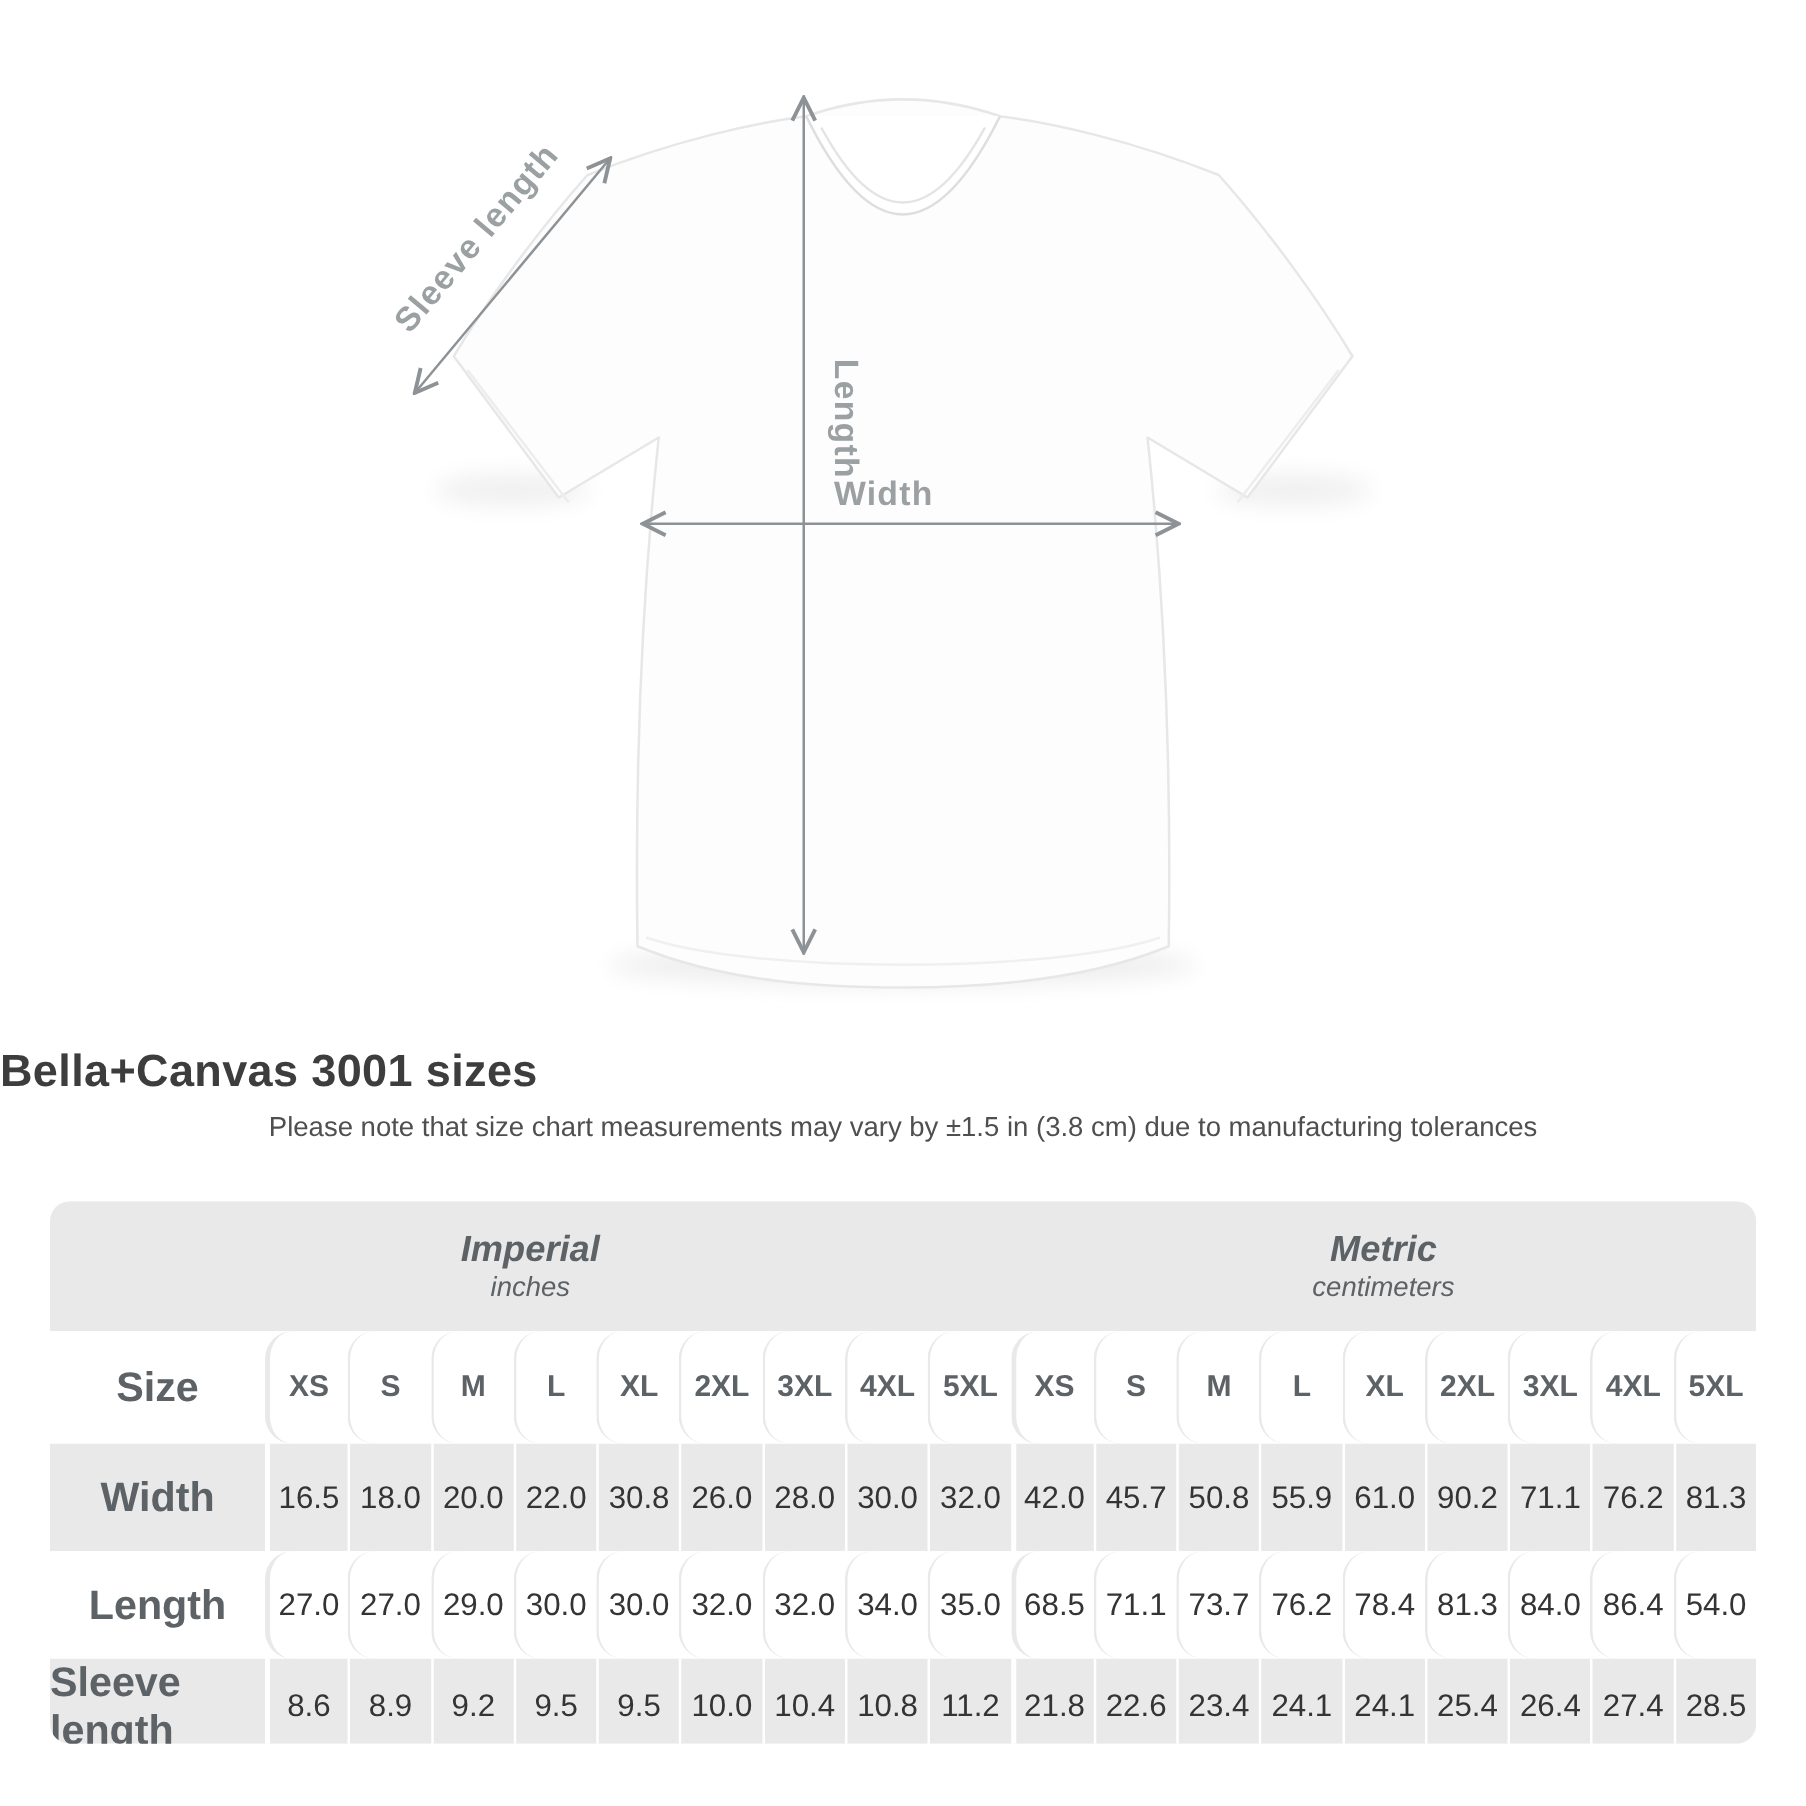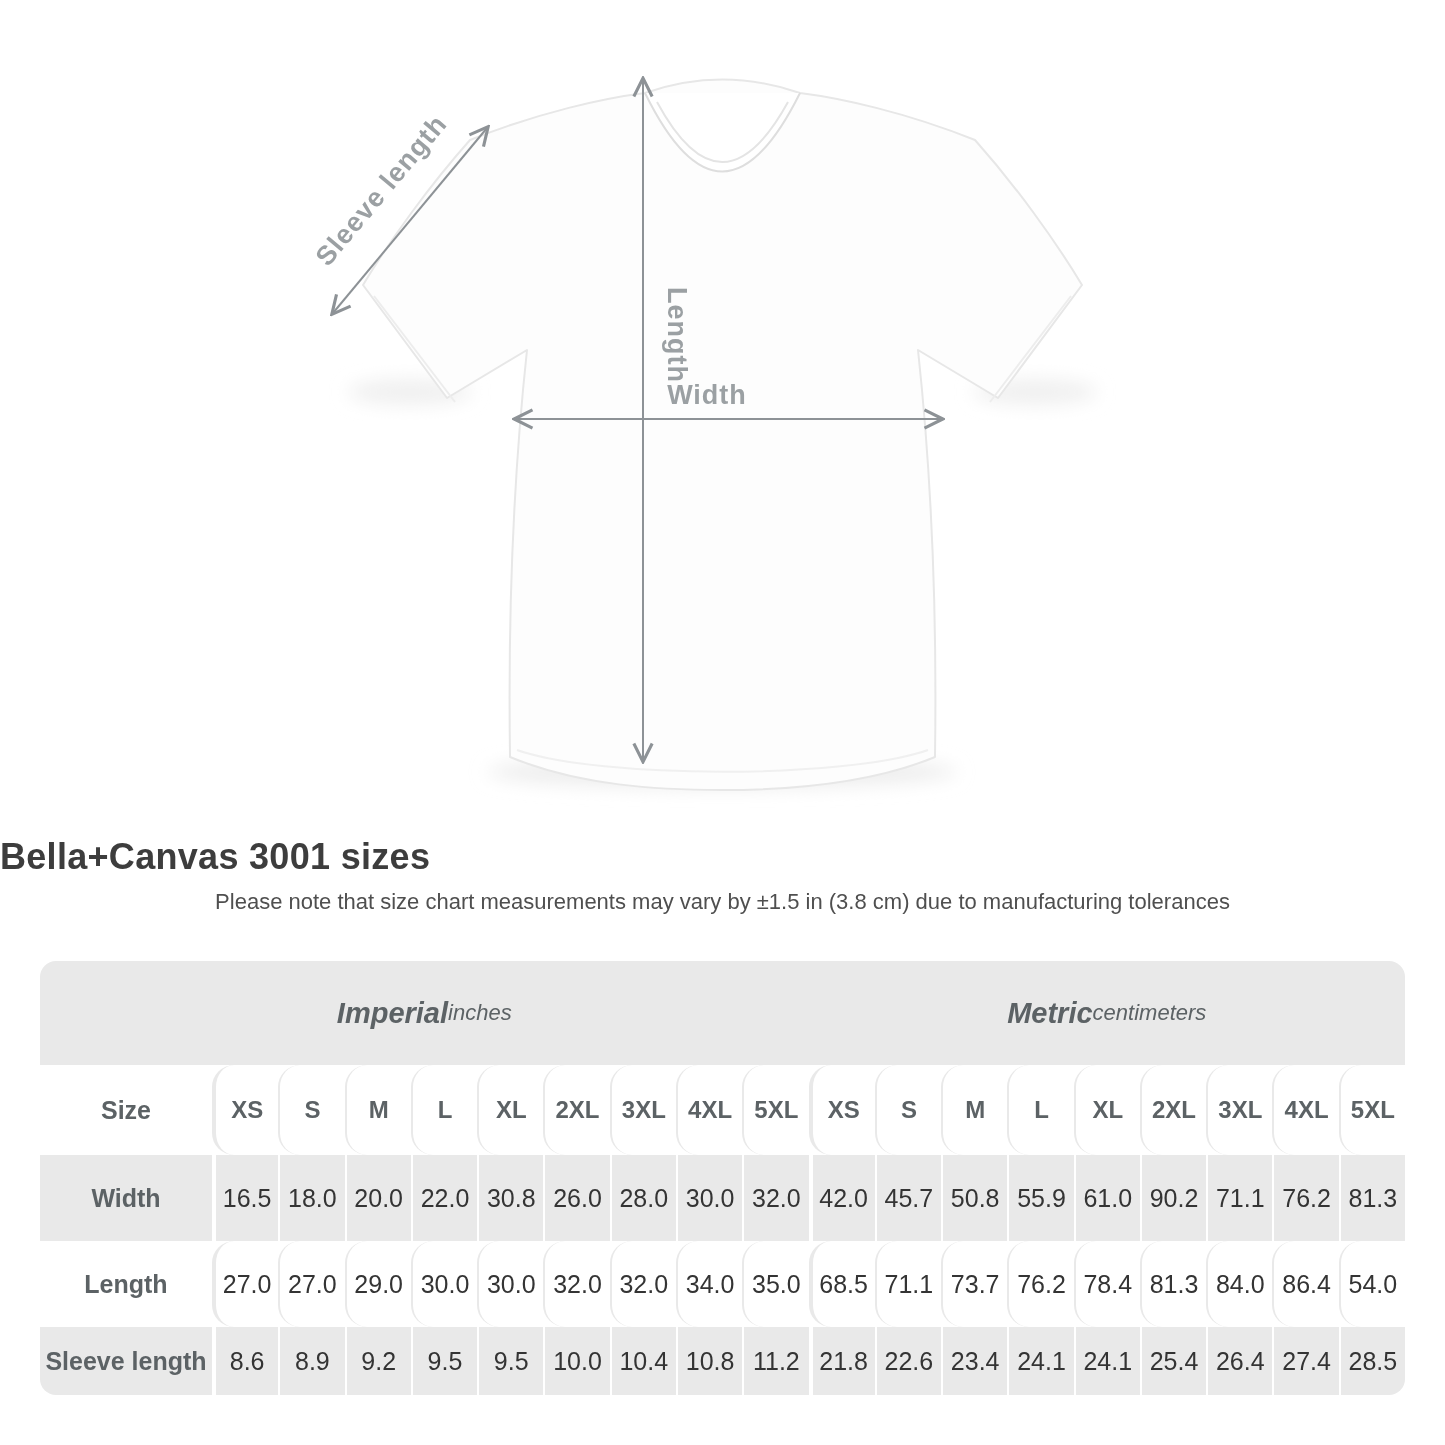--- a/index.html
+++ b/index.html
@@ -16,33 +16,33 @@
     margin:16px 0 0; letter-spacing:0.3px;
   }
   .subtitle {
     text-align:center; font-size:22px; color:#4f4f4f;
     margin:11px 0 0;
   }
 
   .size-table { width:1365px; margin:46px auto 0; border-radius:16px; overflow:hidden; }
   .trow { display:grid; grid-template-columns:172px repeat(18, 1fr); }
   .thead { height:104px; background:#e9e9e9; }
-  .group-cell { display:flex; align-items:center; justify-content:center; gap:0; color:#5c6265;text-align:center; }
+  .group-cell { display:flex; flex-direction:column; align-items:center; justify-content:center; gap:0; color:#5c6265;text-align:center; }
   .group-cell.imperial { grid-column:1 / span 10; }
   .group-cell.metric   { grid-column:11 / span 9; }
   .group-name { font-size:29px; font-weight:700; font-style:italic; }
   .group-unit { font-size:22px; font-style:italic; }
 
   .row-size { height:90px; background:#ffffff; }
   .row-meas { height:86px; }
   .row-last { height:68px; }
   .row-white { background:#ffffff; }
   .row-gray  { background:#e9e9e9; }
 
-  .label-cell { display:flex; align-items:center; justify-content:center; font-weight:700; font-size:25px; color:#5c6265; }
+  .label-cell { display:flex; align-items:center; justify-content:center; font-weight:700; font-size:33px; color:#5c6265; }
   .c { display:flex; align-items:center; justify-content:center; border-left:2px solid transparent; }
   .row-size .c, .row-white .c { border-left-color:#e9e9e9;border-radius:22px; }
   .row-gray .c { border-left-color:#ffffff; }
   .t { border-left-width:4px; }
   .size-head { font-weight:700; font-size:24px; color:#5c6265; }
   .val { font-size:25px; color:#343434; }
 </style>
 </head>
 <body>
 

